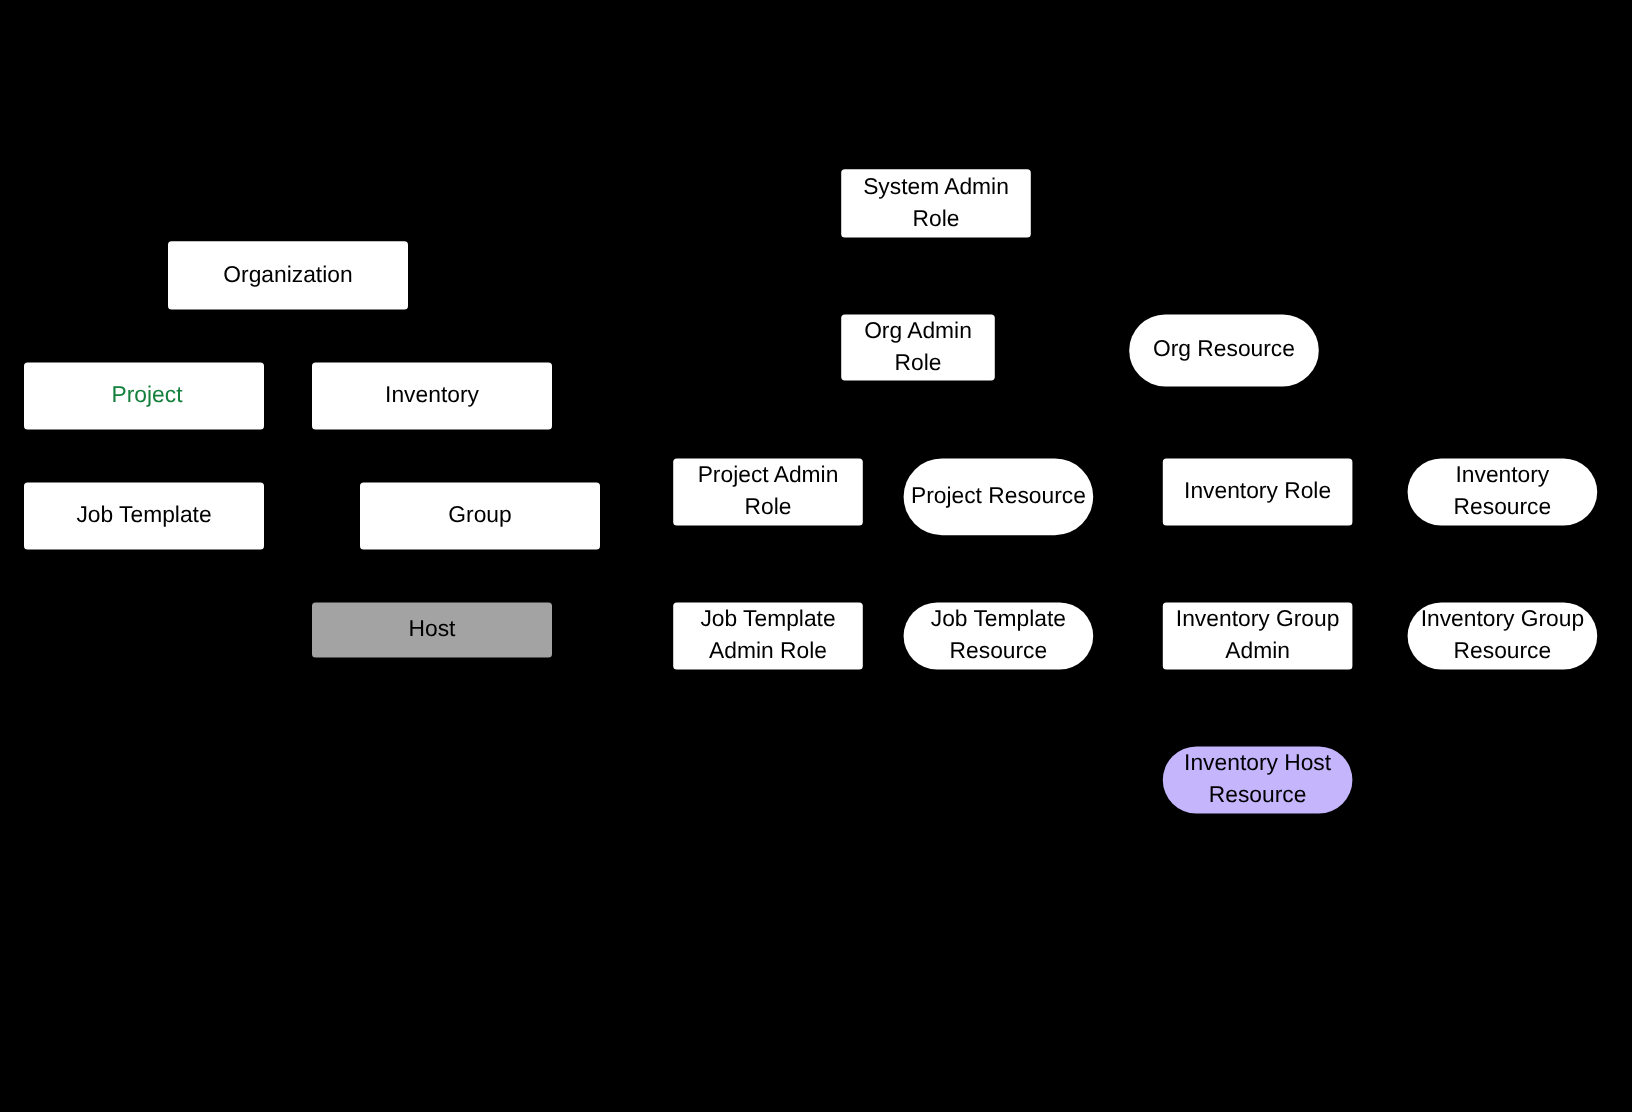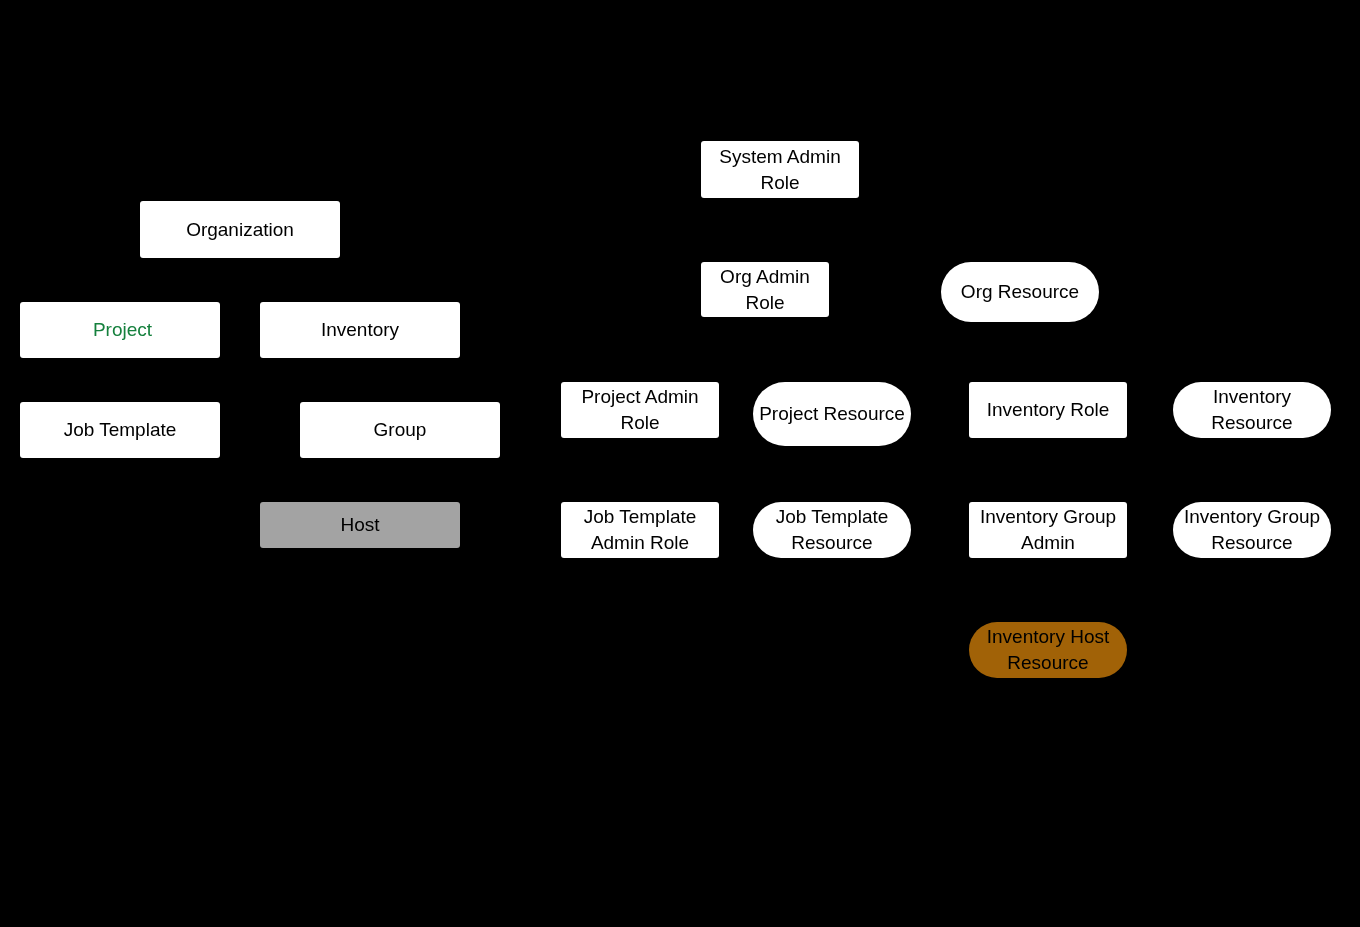--- a/index.html
+++ b/index.html
@@ -57,15 +57,15 @@
     <div class="node pill" style="left: 1173px; top: 382px; width: 158px; height: 56px; background: rgb(255, 255, 255); color: rgb(0, 0, 0);">Inventory
 Resource</div>
     <div class="node rect" style="left: 561px; top: 502px; width: 158px; height: 56px; background: rgb(255, 255, 255); color: rgb(0, 0, 0);">Job Template
 Admin Role</div>
     <div class="node pill" style="left: 753px; top: 502px; width: 158px; height: 56px; background: rgb(255, 255, 255); color: rgb(0, 0, 0);">Job Template
 Resource</div>
     <div class="node rect" style="left: 969px; top: 502px; width: 158px; height: 56px; background: rgb(255, 255, 255); color: rgb(0, 0, 0);">Inventory Group
 Admin</div>
     <div class="node pill" style="left: 1173px; top: 502px; width: 158px; height: 56px; background: rgb(255, 255, 255); color: rgb(0, 0, 0);">Inventory Group
 Resource</div>
-    <div class="node pill" style="left: 969px; top: 622px; width: 158px; height: 56px; background: #a16207; color: rgb(0, 0, 0);">Inventory Host
+    <div class="node pill" style="left: 969px; top: 622px; width: 158px; height: 56px; background: #c4b5fd; color: rgb(0, 0, 0);">Inventory Host
 Resource</div>
   </div>
 
 </body></html>

